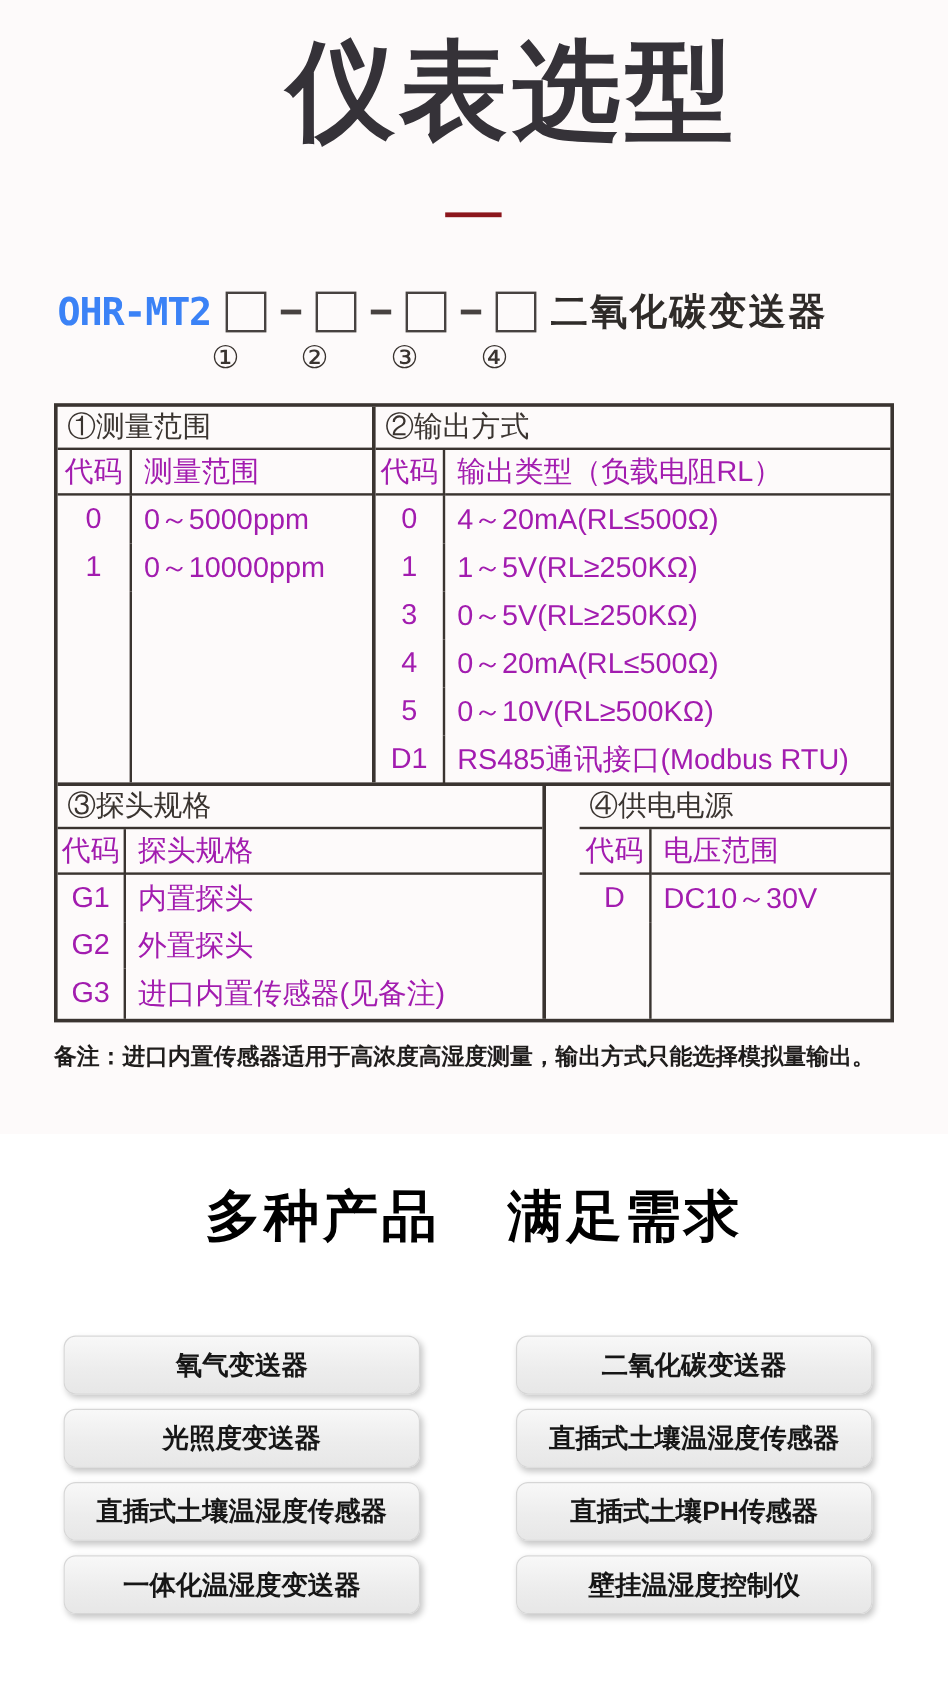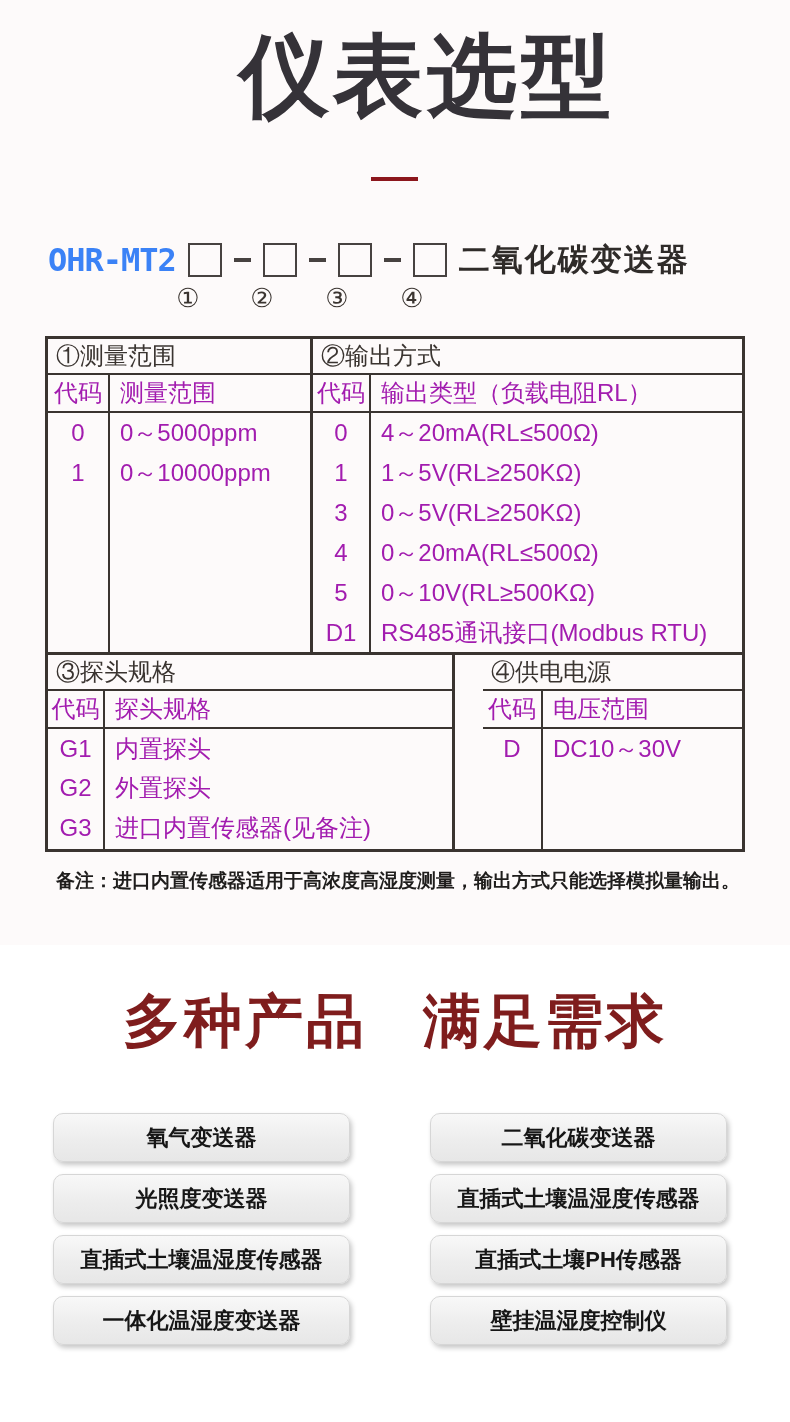--- a/index.html
+++ b/index.html
@@ -58,29 +58,29 @@
   .grid-mr   { grid-template-columns:62px 1fr; grid-template-rows:38px 40px 40px 1fr; }
   .grid-out  { grid-template-columns:58px 1fr; grid-template-rows:38px repeat(6,40px); }
   .grid-probe{ grid-template-columns:57px 1fr; grid-template-rows:38px 40px 38px 1fr; }
   .grid-pwr  { grid-template-columns:60px 1fr; grid-template-rows:38px 40px 1fr; }
 
   .w-mr  { width:265px; } .w-out { flex:1; }
   .w-probe { width:407px; } .w-pwr { flex:1;margin-left:28px; }
 
   .note {
     position:absolute; top:868px; left:45px; width:702px;
-    font-size:19px; font-weight:700; color:#1f1d1c; white-space:nowrap;margin-left:11px;
+    font-size:19px; font-weight:700; color:#1f1d1c; white-space:nowrap;
   }
 
   
   .products { position:absolute; top:945px; left:0; width:790px; height:477px; background:#ffffff; }
   .products-heading {
     position:absolute; top:38px; left:0; width:100%;
     display:flex; justify-content:center; gap:56px;
-    font-size:58px; font-weight:900; letter-spacing:3px; color:#7f1d1d;
+    font-size:46px; font-weight:900; letter-spacing:3px; color:#000000;
   }
   .btn-grid {
     position:absolute; top:168px; left:53px; width:674px;
     display:grid; grid-template-columns:297px 297px; column-gap:80px; row-gap:12px;
   }
   .product-btn {
     height:49px; border-radius:10px; border:1px solid #d6d6d6;
     background:linear-gradient(180deg,#f8f8f8 0%,#ededed 55%,#e7e7e7 100%);
     box-shadow:2px 3px 5px rgba(0,0,0,0.22);
     display:flex; align-items:center; justify-content:center;

